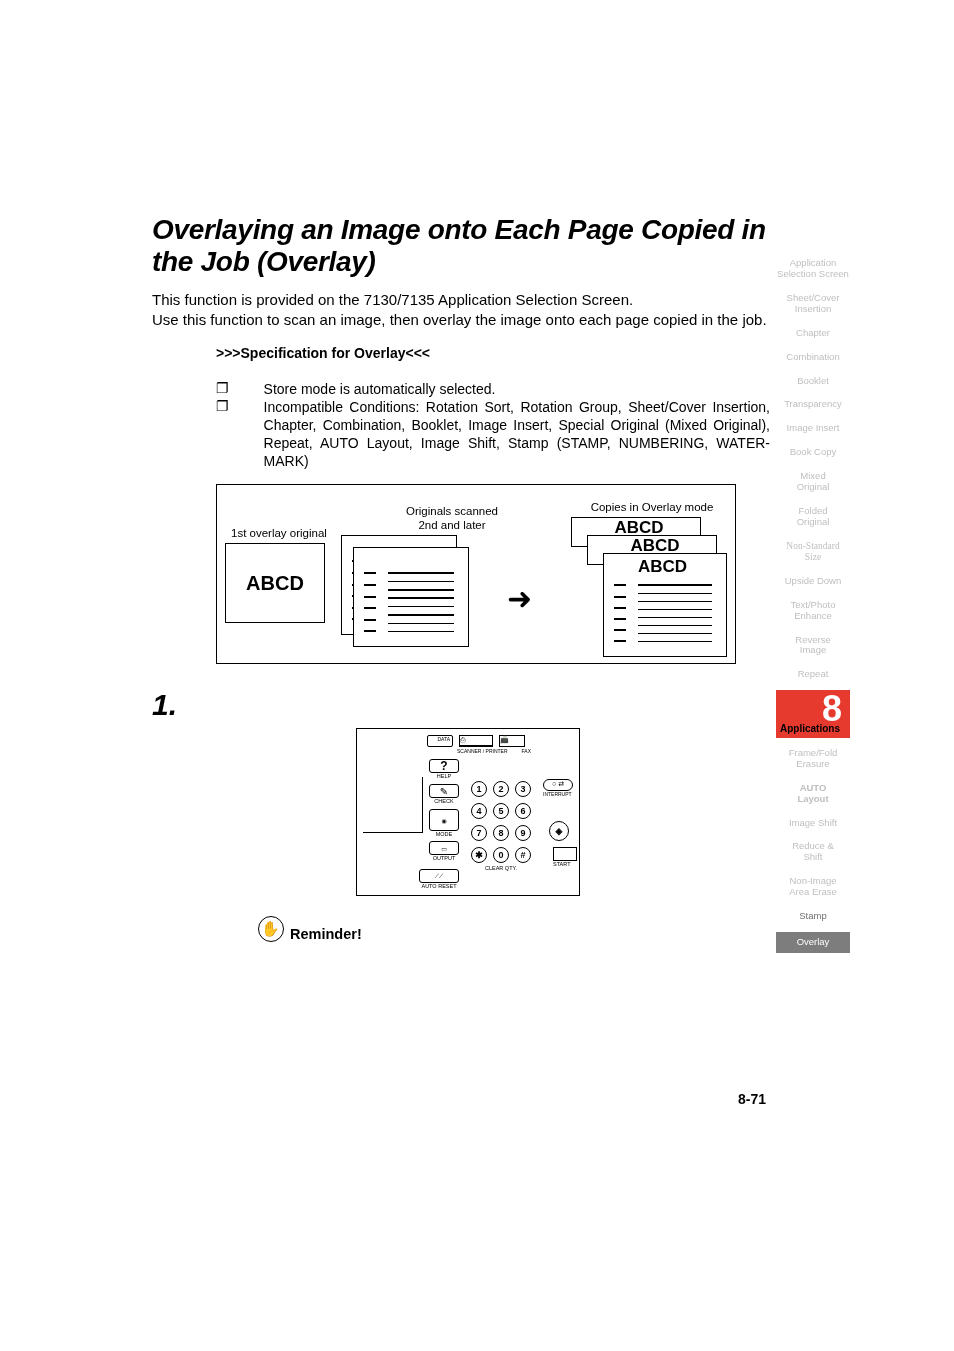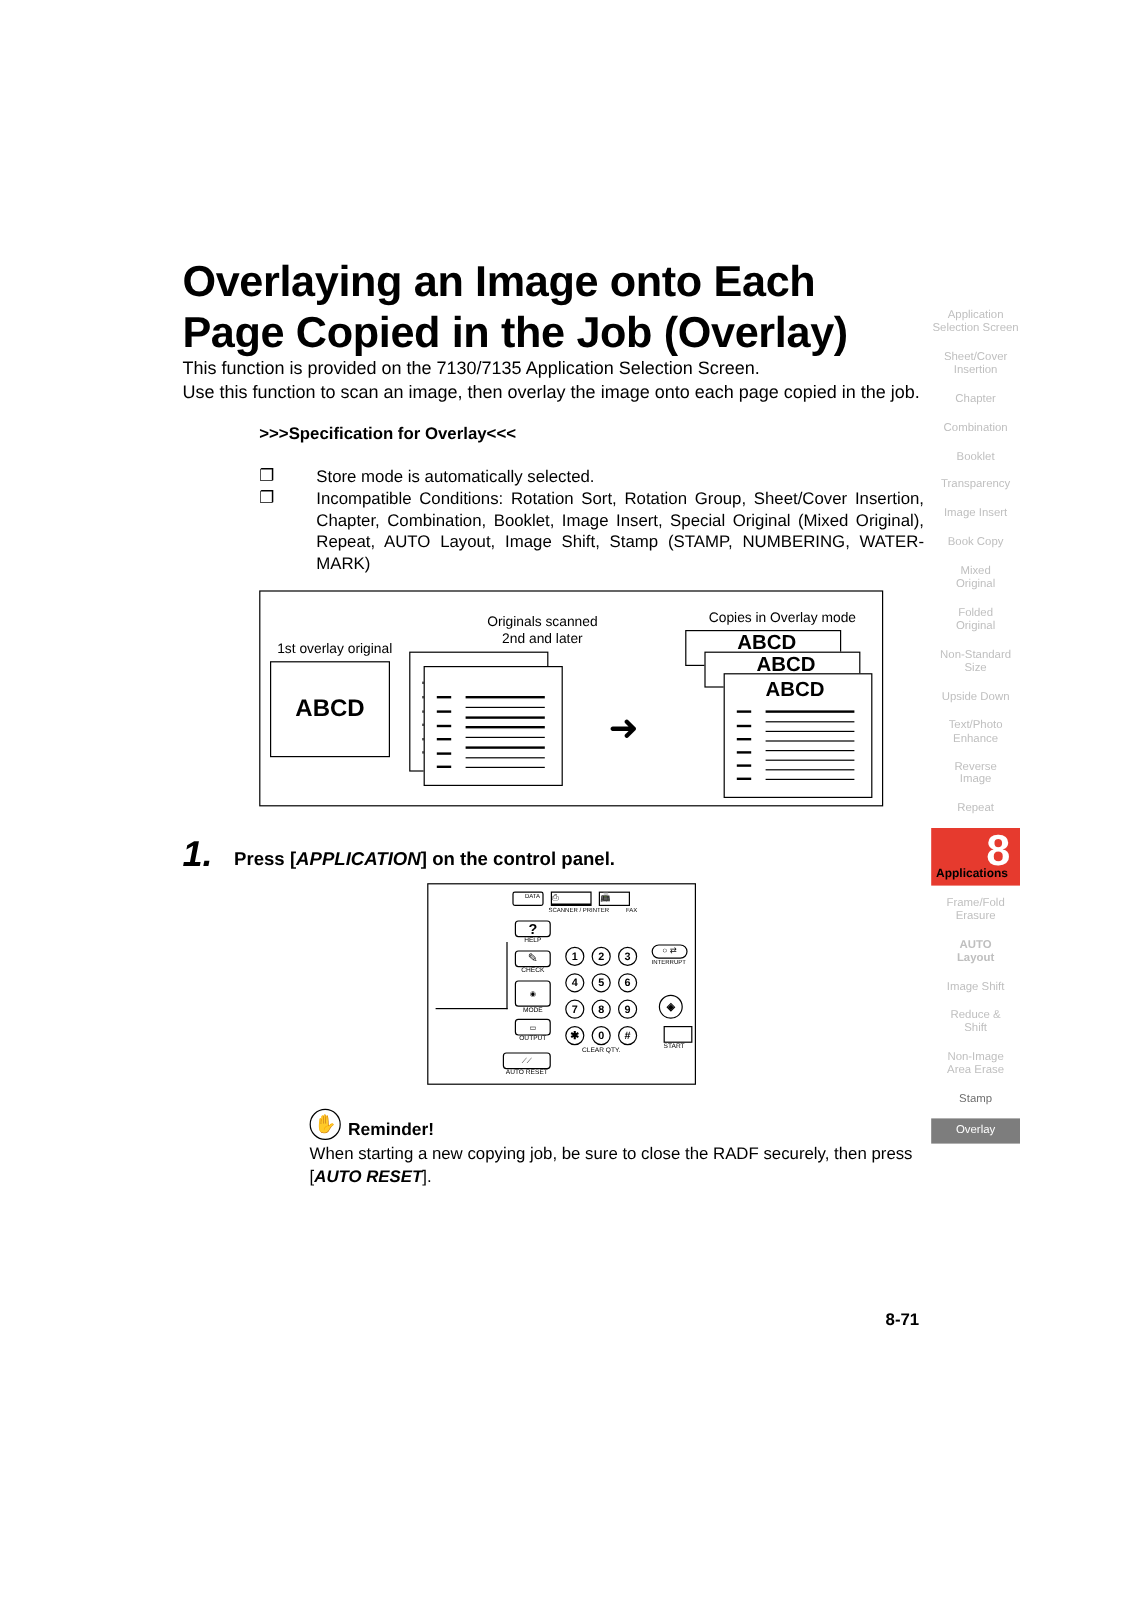--- a/index.html
+++ b/index.html
@@ -17,23 +17,24 @@
     height: 1351px;
     padding: 0;
   }
   .main-col {
     position: absolute;
     left: 152px;
     top: 214px;
     width: 618px;
   }
   .title {
-    font-size: 36px;
-    font-weight: bold;
-    margin-bottom: 0;
+    font-size: 28px;
+    font-weight: bold;
+    font-style: italic;
+    margin-bottom: 12px;
     letter-spacing: -0.3px;
   }
   .intro {
     font-size: 15px;
     line-height: 1.35;
     margin-bottom: 14px;
   }
   .spec-block {
     margin-left: 64px;
     font-size: 14px;
@@ -338,23 +339,20 @@
             <span></span>
             <span></span>
             <span></span>
             <span></span>
           </div>
       </div>
     </div>
 
     <div class="step">
       <div class="step-num">1.</div>
-      <div class="step-text">
-        <span>Press [</span><span class="appword">APPLICATION</span><span>] on the control panel.</span>
-      </div>
     </div>
 
     <div class="panel-illus">
       <div class="screen-box" style="position:absolute; left:6px; top:48px; border-top:none; border-left:none;"></div>
 
       <div class="row" style="left:70px; top:6px;">
         <div style="width:26px;height:12px;border:1px solid #000;border-radius:2px;font-size:5px;text-align:right;padding-right:2px;"><span>DATA</span></div>
         <div style="width:34px;height:12px;border:1px solid #000;border-bottom:2px solid #000;">⎙</div>
         <div style="width:26px;height:12px;border:1px solid #000;">📠</div>
       </div>
@@ -416,23 +414,20 @@
       <div style="position:absolute; left:196px; top:118px;">
         <div style="width:24px;height:14px;border:1px solid #000;"></div>
         <div style="font-size:5.5px;">START</div>
       </div>
     </div>
 
     <div class="reminder-block">
       <div class="reminder-row">
         <div class="hand-icon">✋</div>
         <div class="reminder-title">Reminder!</div>
-      </div>
-      <div class="reminder-body">
-        <span>When starting a new copying job, be sure to close the RADF securely, then press [</span><span class="autoreset">AUTO RESET</span><span>].</span>
       </div>
     </div>
   </div>
 
   <div class="page-num">8-71</div>
 
   <div class="sidenav">
     <div class="nav-item" style="white-space:pre-line;">Application
 Selection Screen</div>
     <div class="nav-item" style="white-space:pre-line;">Sheet/Cover
@@ -440,21 +435,21 @@
     <div class="nav-item">Chapter</div>
     <div class="nav-item">Combination</div>
     <div class="nav-item">Booklet</div>
     <div class="nav-item">Transparency</div>
     <div class="nav-item">Image Insert</div>
     <div class="nav-item">Book Copy</div>
     <div class="nav-item" style="white-space:pre-line;">Mixed
 Original</div>
     <div class="nav-item" style="white-space:pre-line;">Folded
 Original</div>
-    <div class="nav-item" style="white-space:pre-line;">Non-Standard
+    <div class="nav-item" style="white-space:pre-line;font-family:Liberation Serif, serif;">Non-Standard
 Size</div>
     <div class="nav-item">Upside Down</div>
     <div class="nav-item" style="white-space:pre-line;">Text/Photo
 Enhance</div>
     <div class="nav-item" style="white-space:pre-line;">Reverse
 Image</div>
     <div class="nav-item">Repeat</div>
 
     <div class="nav-chapter">
       <span class="big8">8</span>

